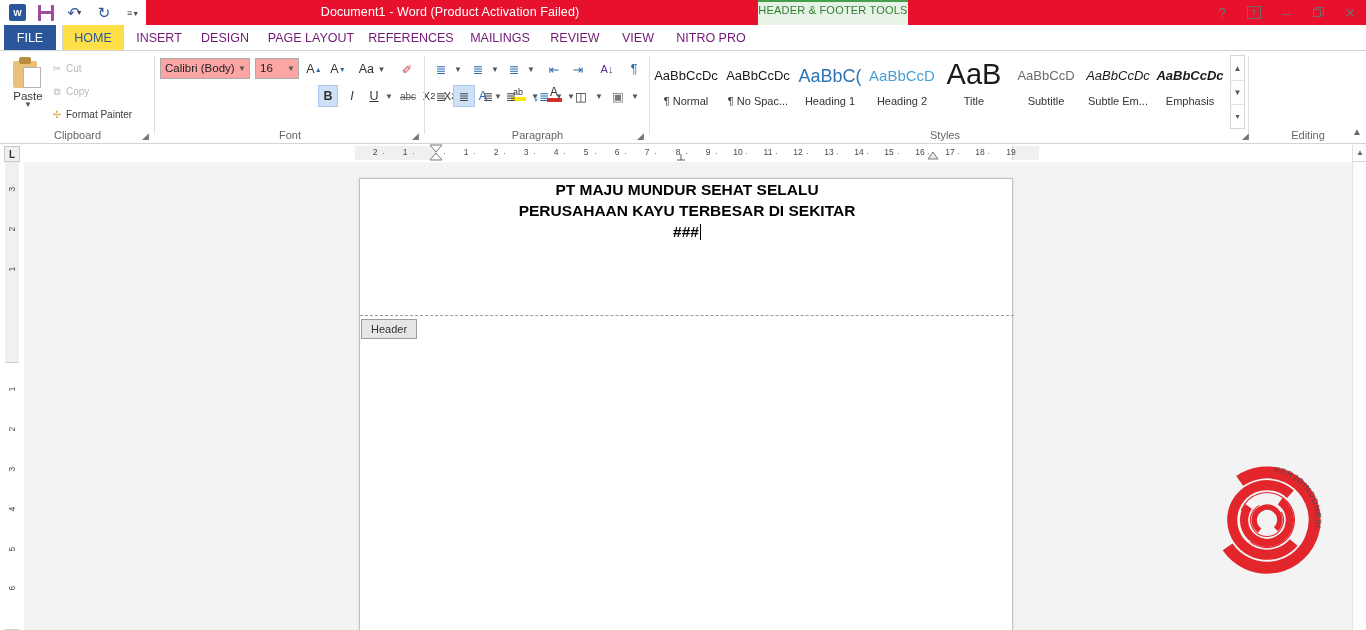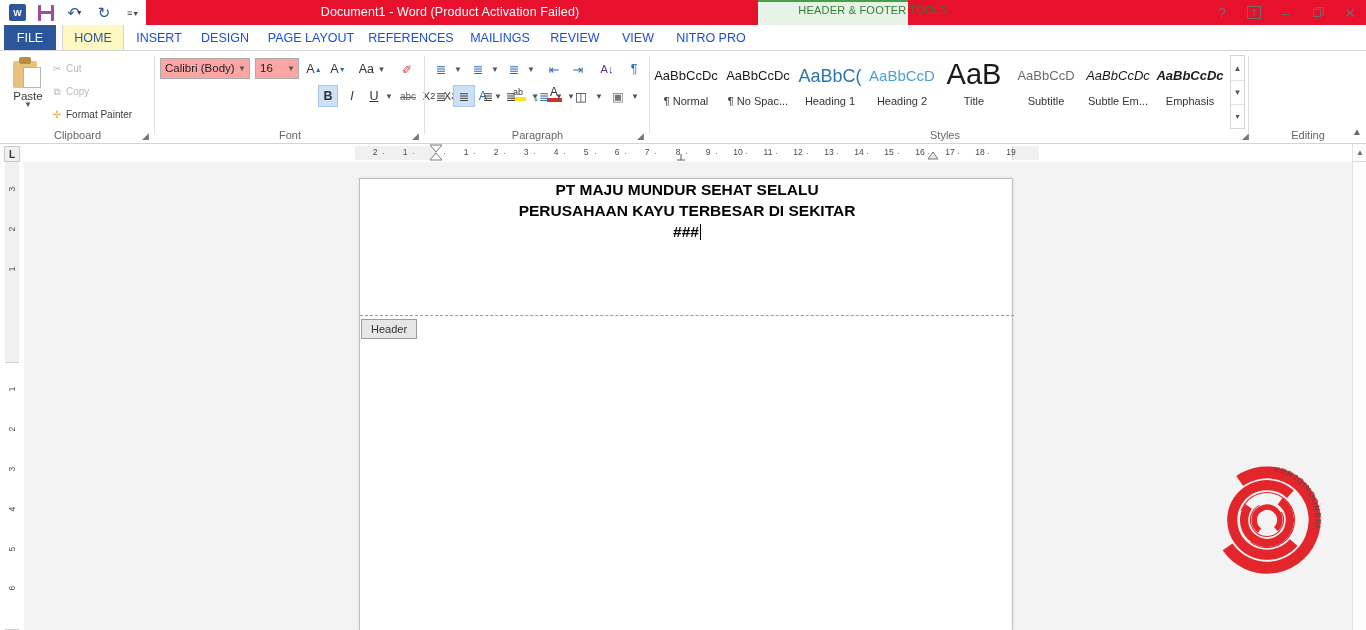--- a/index.html
+++ b/index.html
@@ -39,21 +39,21 @@
   }
   #ctx-tab-group {
     position: absolute; left: 758px; top: 0; width: 150px; height: 51px;
     background: #e7f3e7;
   }
   #ctx-tab-group:before {
     content:""; position:absolute; left:0; top:0; width:150px; height:2px; background:#43a047;
   }
   #ctx-label {
     position:absolute; top:4px; left:0; width:150px; text-align:center;
-    color:#317d32; font-size:11px; letter-spacing:.2px;margin-left:40px;
+    color:#317d32; font-size:11px; letter-spacing:.2px;
   }
   #ctx-design {
     position:absolute; top:27px; left:0; width:150px; text-align:center;
     color:#444; font-size:12px; height:24px; line-height:24px;
   }
   #win-ctrls {
     position:absolute; right:0; top:0; height:25px; display:flex; align-items:center;
   }
   .wc { width:32px; height:25px; display:flex; align-items:center; justify-content:center;
         color:#6d6d6d; font-size:14px; }
@@ -65,24 +65,24 @@
   #avatar:after{content:"";position:absolute;left:4px;top:14px;width:19px;height:13px;border-radius:9px 9px 0 0;background:#fff;}
   #acct-caret{position:absolute;right:36px;top:33px;color:#7a7a7a;font-size:8px;}
 
   
   #tabstrip {
     position:absolute; top:25px; left:0; width:1366px; height:26px;
     background:#ffffff; border-bottom:1px solid #d4d4d4;
   }
   .tab {
     position:absolute; top:0; height:26px; line-height:26px;
-    font-size:12.5px; color:#1d4ed8; text-align:center; cursor:default;
+    font-size:12.5px; color:#701a75; text-align:center; cursor:default;
   }
   .tab.file { background:#2b579a; color:#fff; }
-  .tab.active { color:#2b579a; border-left:1px solid #d4d4d4; border-right:1px solid #d4d4d4; background:#fef9c3; }
+  .tab.active { color:#2b579a; border-left:1px solid #d4d4d4; border-right:1px solid #d4d4d4; background:#fde047; }
   #tabstrip-under {
     position:absolute; top:50px; left:0; width:1366px; height:1px; background:#d4d4d4;
   }
 
   
   #ribbon {
     position:absolute; top:51px; left:0; width:1366px; height:93px;
     background:#ffffff;
   }
   #ribbon-bottom { position:absolute; top:143px; left:0; width:1366px; height:1px; background:#d4d4d4; }

